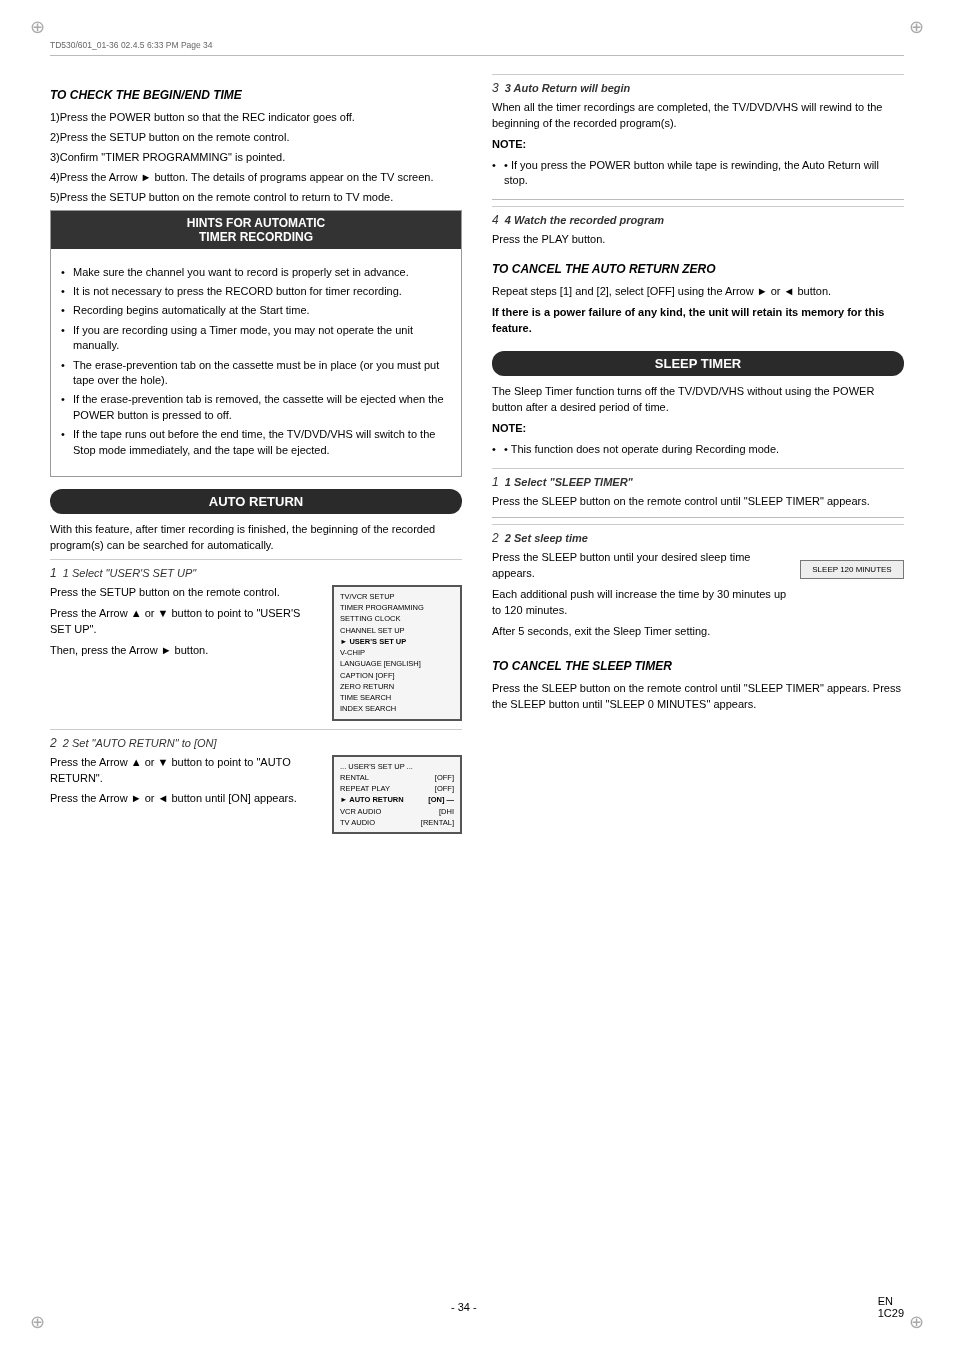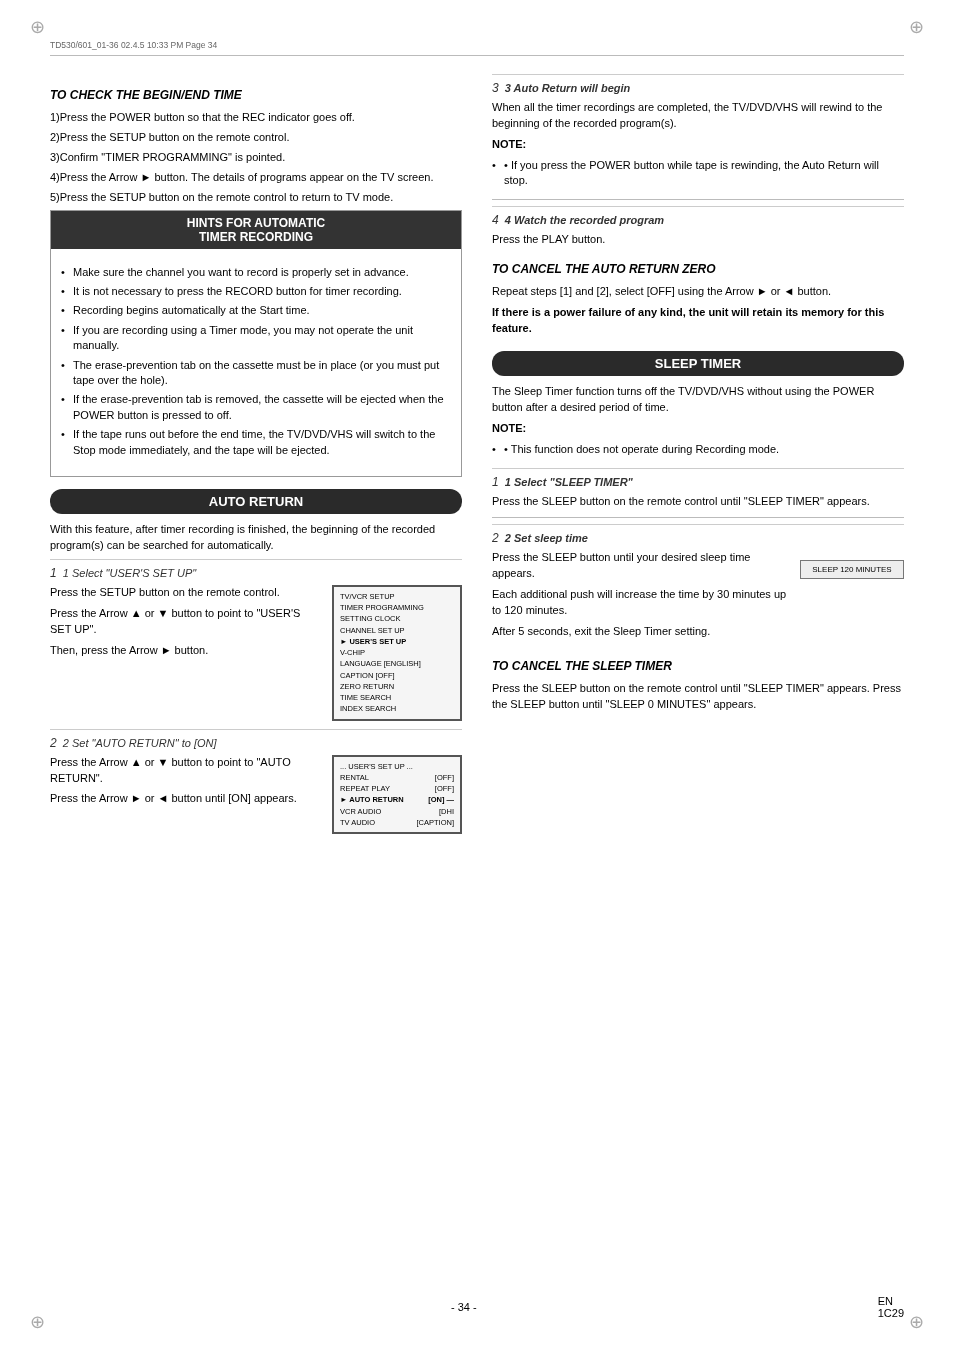--- a/index.html
+++ b/index.html
@@ -203,21 +203,21 @@
 <body>
 
 <div class="page">
 
   <span class="corner-reg" style="top:18px; left:30px;">⊕</span>
   <span class="corner-reg" style="top:18px; right:30px;">⊕</span>
   <span class="corner-reg" style="bottom:18px; left:30px;">⊕</span>
   <span class="corner-reg" style="bottom:18px; right:30px;">⊕</span>
 
   <div class="page-header-text">
-    <span>TD530/601_01-36  02.4.5  10:33 PM  Page 34</span>
+    <span>TD530/601_01-36  02.4.5  6:33 PM  Page 34</span>
   </div>
 
   <div class="columns">
 
     <div class="col-left">
 
       <div class="section-title-italic">TO CHECK THE BEGIN/END TIME</div>
       <div>
         <p class="numbered-step">1)Press the POWER button so that the REC indicator goes off.</p>
         <p class="numbered-step">2)Press the SETUP button on the remote control.</p>
@@ -298,21 +298,21 @@
               <span class="menu-item highlighted" style="display:flex;justify-content:space-between;">
                   <span>► AUTO RETURN</span>
                   <span>[ON] —</span>
                 </span>
               <span class="menu-item" style="display:flex;justify-content:space-between;">
                   <span>VCR AUDIO</span>
                   <span>[DHI</span>
                 </span>
               <span class="menu-item" style="display:flex;justify-content:space-between;">
                   <span>TV AUDIO</span>
-                  <span>[CAPTION]</span>
+                  <span>[RENTAL]</span>
                 </span>
             </div>
           </div>
         </div>
       </div>
 
     </div>
 
     <div class="col-right">
 

